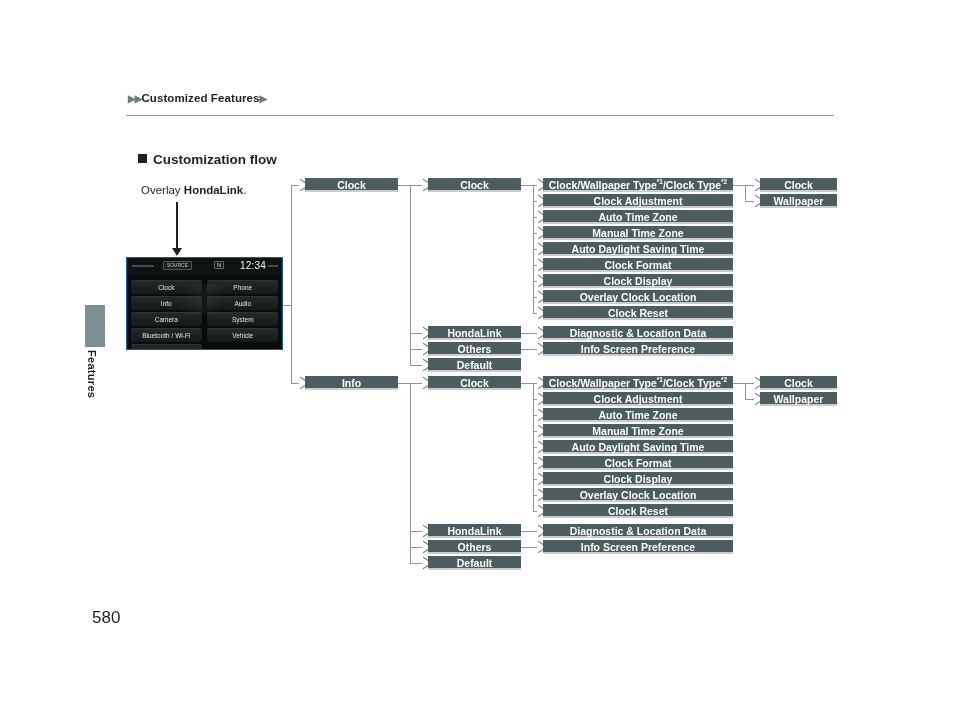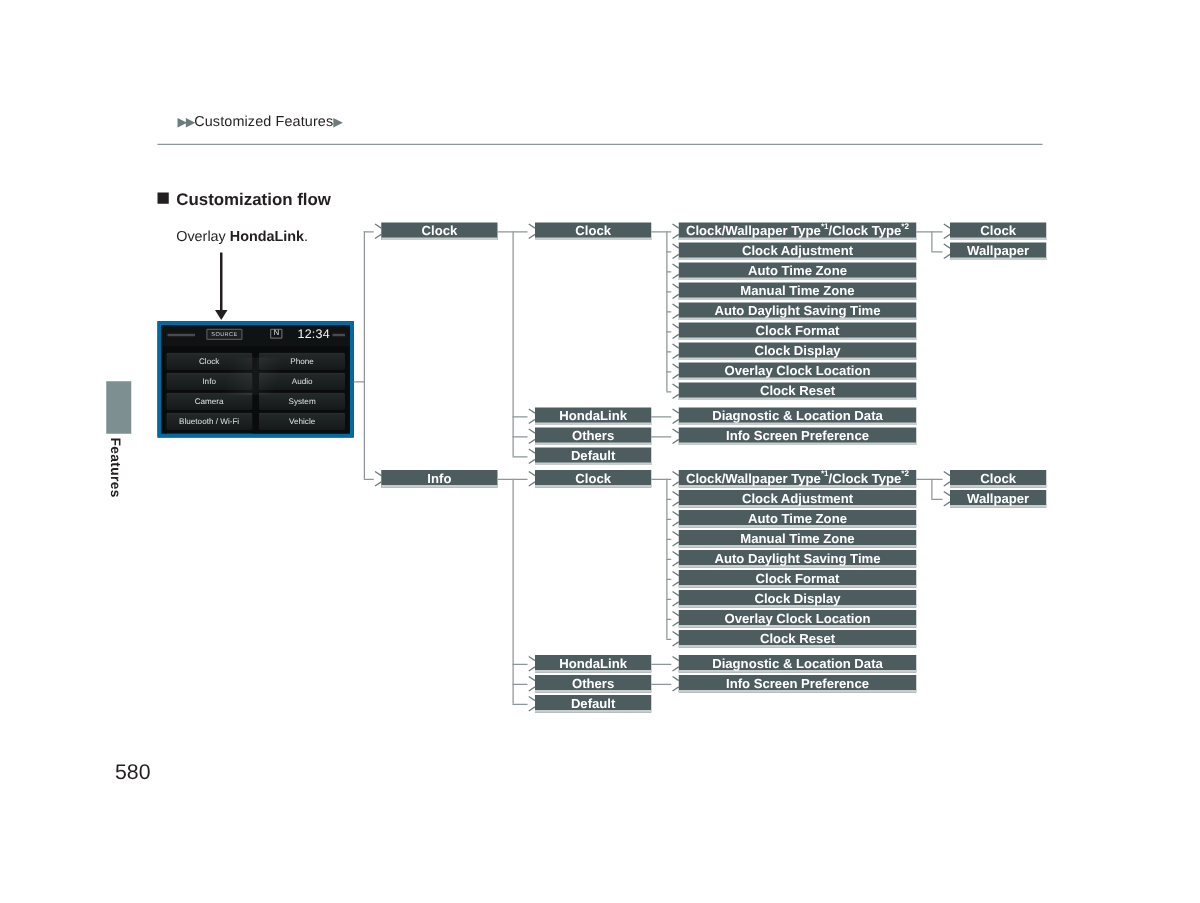--- a/index.html
+++ b/index.html
@@ -8,22 +8,22 @@
     background:#ffffff;
     font-family:"Liberation Sans", sans-serif;
     position:relative;
     overflow:hidden;
     -webkit-font-smoothing:antialiased;
   }
   .page{position:absolute;left:0;top:0;width:960px;height:722px;}
 
   
   .breadcrumb{
-    position:absolute;left:142px;top:92px;
-    font-size:11.5px;font-weight:normal;color:#231f20;
+    position:absolute;left:128px;top:92px;
+    font-size:11.5px;font-weight:bold;color:#231f20;
     letter-spacing:.1px;white-space:nowrap;
   }
   .breadcrumb .tri{color:#6d7b7d;font-size:10px;letter-spacing:-1px;}
   .rule{
     position:absolute;left:126px;top:115px;width:708px;height:1px;
     background:#8d9698;
   }
 
   
   .sidetab{
@@ -36,21 +36,21 @@
     writing-mode:vertical-rl;text-orientation:mixed;
     letter-spacing:.3px;
   }
   .pagenum{
     position:absolute;left:92px;top:608px;
     font-size:17px;color:#231f20;font-weight:normal;
   }
 
   
   .sec-head{
-    position:absolute;left:126px;top:152px;
+    position:absolute;left:138px;top:152px;
     font-size:13.5px;font-weight:bold;color:#231f20;
     white-space:nowrap;
   }
   .sec-head .sq{
     display:inline-block;width:9px;height:9px;background:#231f20;
     margin-right:6px;vertical-align:1px;
   }
 
   
   .select-note{
@@ -64,21 +64,21 @@
   }
   .down-arrow:after{
     content:"";position:absolute;left:-4px;top:46px;
     border-left:5px solid transparent;border-right:5px solid transparent;
     border-top:8px solid #231f20;
   }
 
   
   .device{
     position:absolute;left:126px;top:257px;width:157px;height:93px;
-    background:#0a0c0c;border:3px solid #0369a1;box-sizing:border-box;
+    background:#0a0c0c;border:1px solid #0369a1;box-sizing:border-box;
     overflow:hidden;
   }
   .dev-top{
     position:absolute;left:0;top:0;width:100%;height:17px;
     background:#101314;
   }
   .dev-src{
     position:absolute;left:36px;top:3px;
     font-size:4.5px;color:#cfcfcf;letter-spacing:.3px;
     border:1px solid #555;padding:1px 3px;border-radius:1px;

